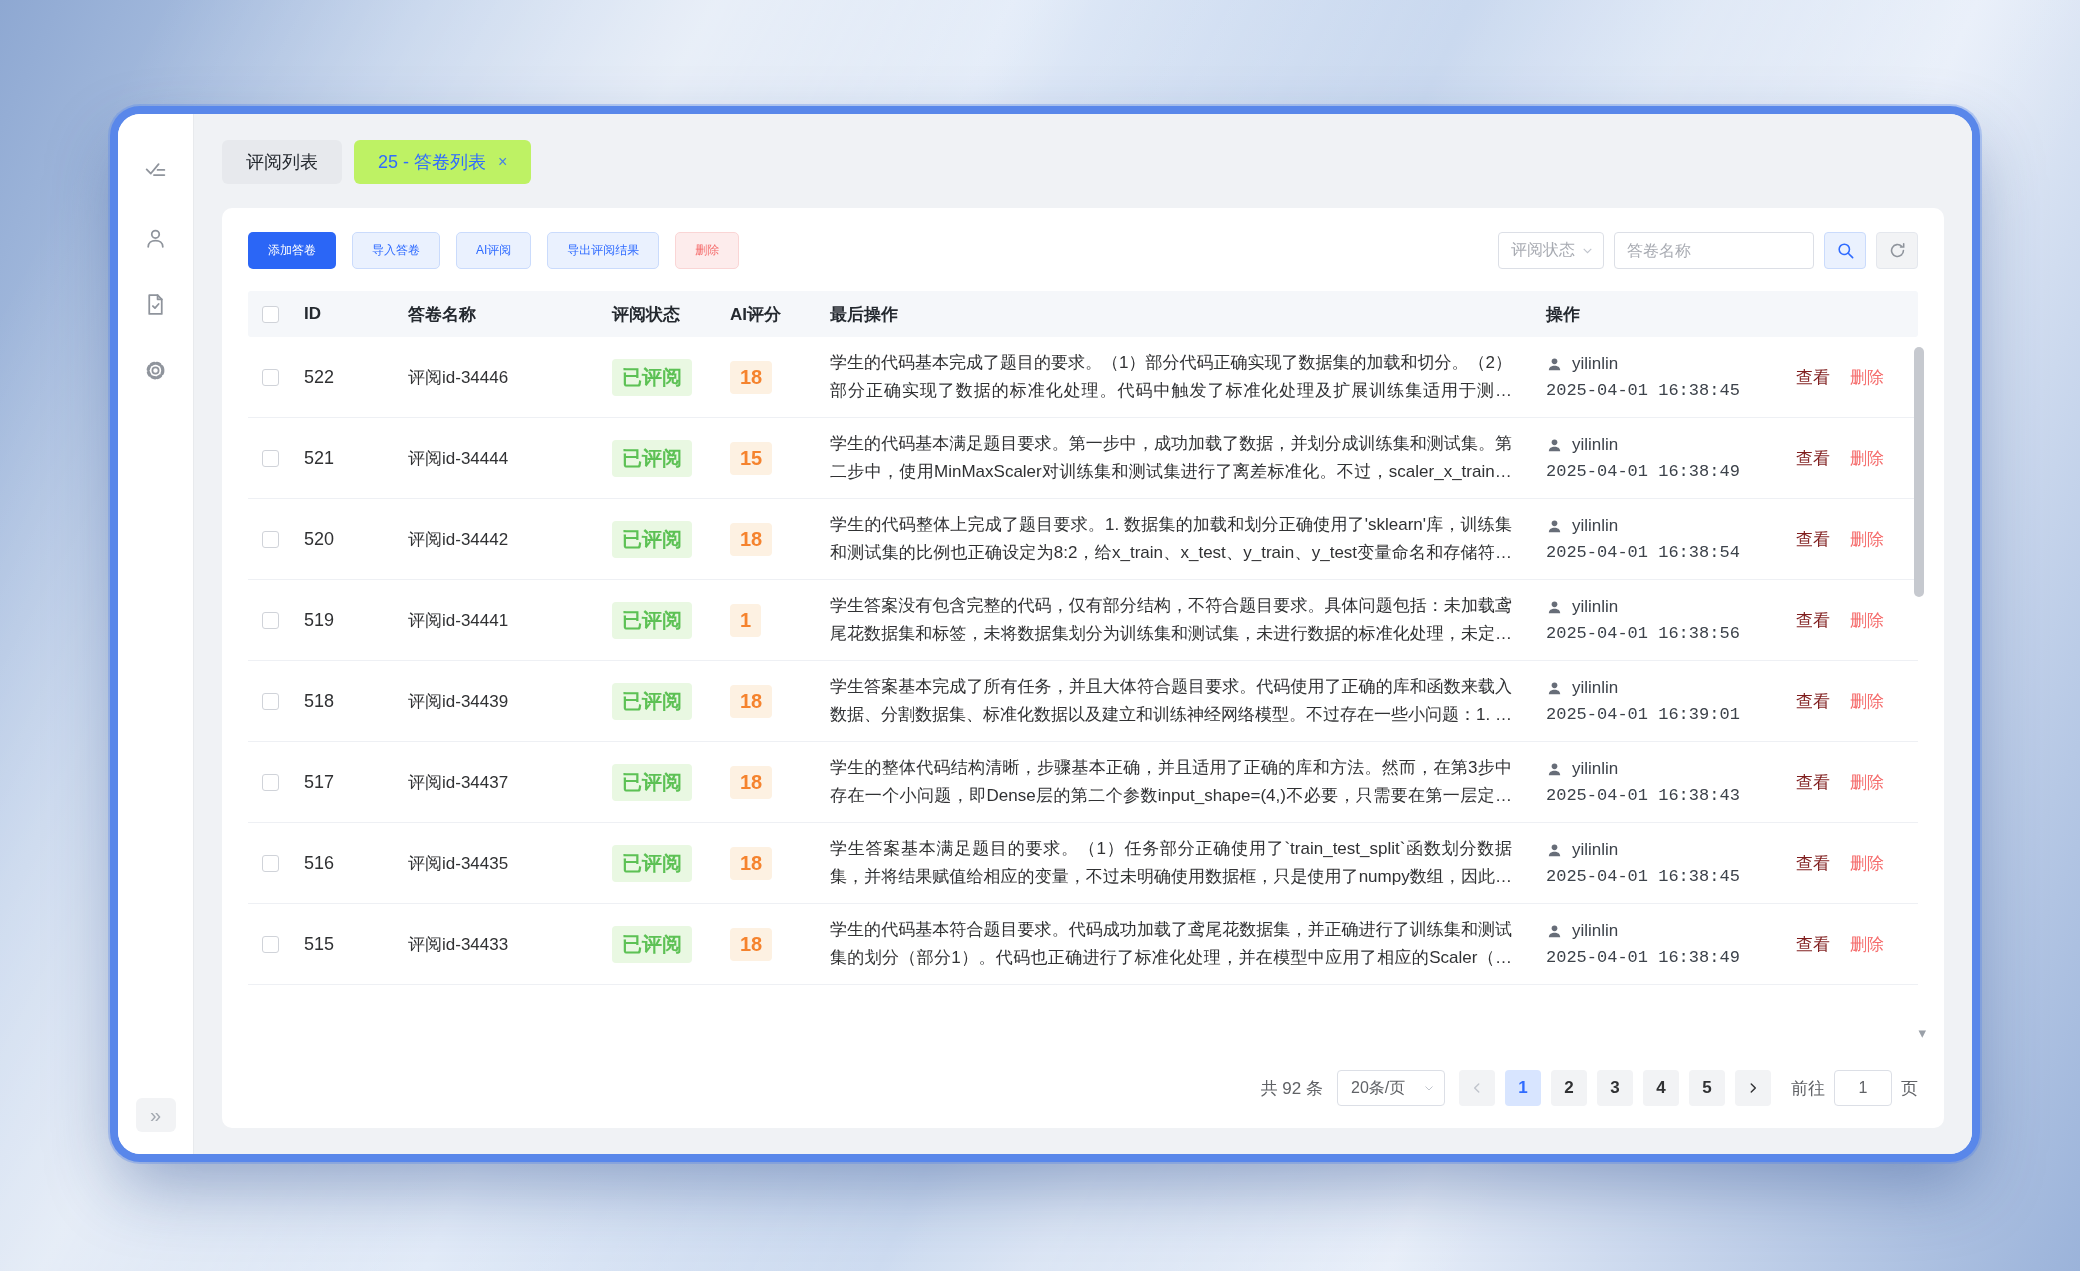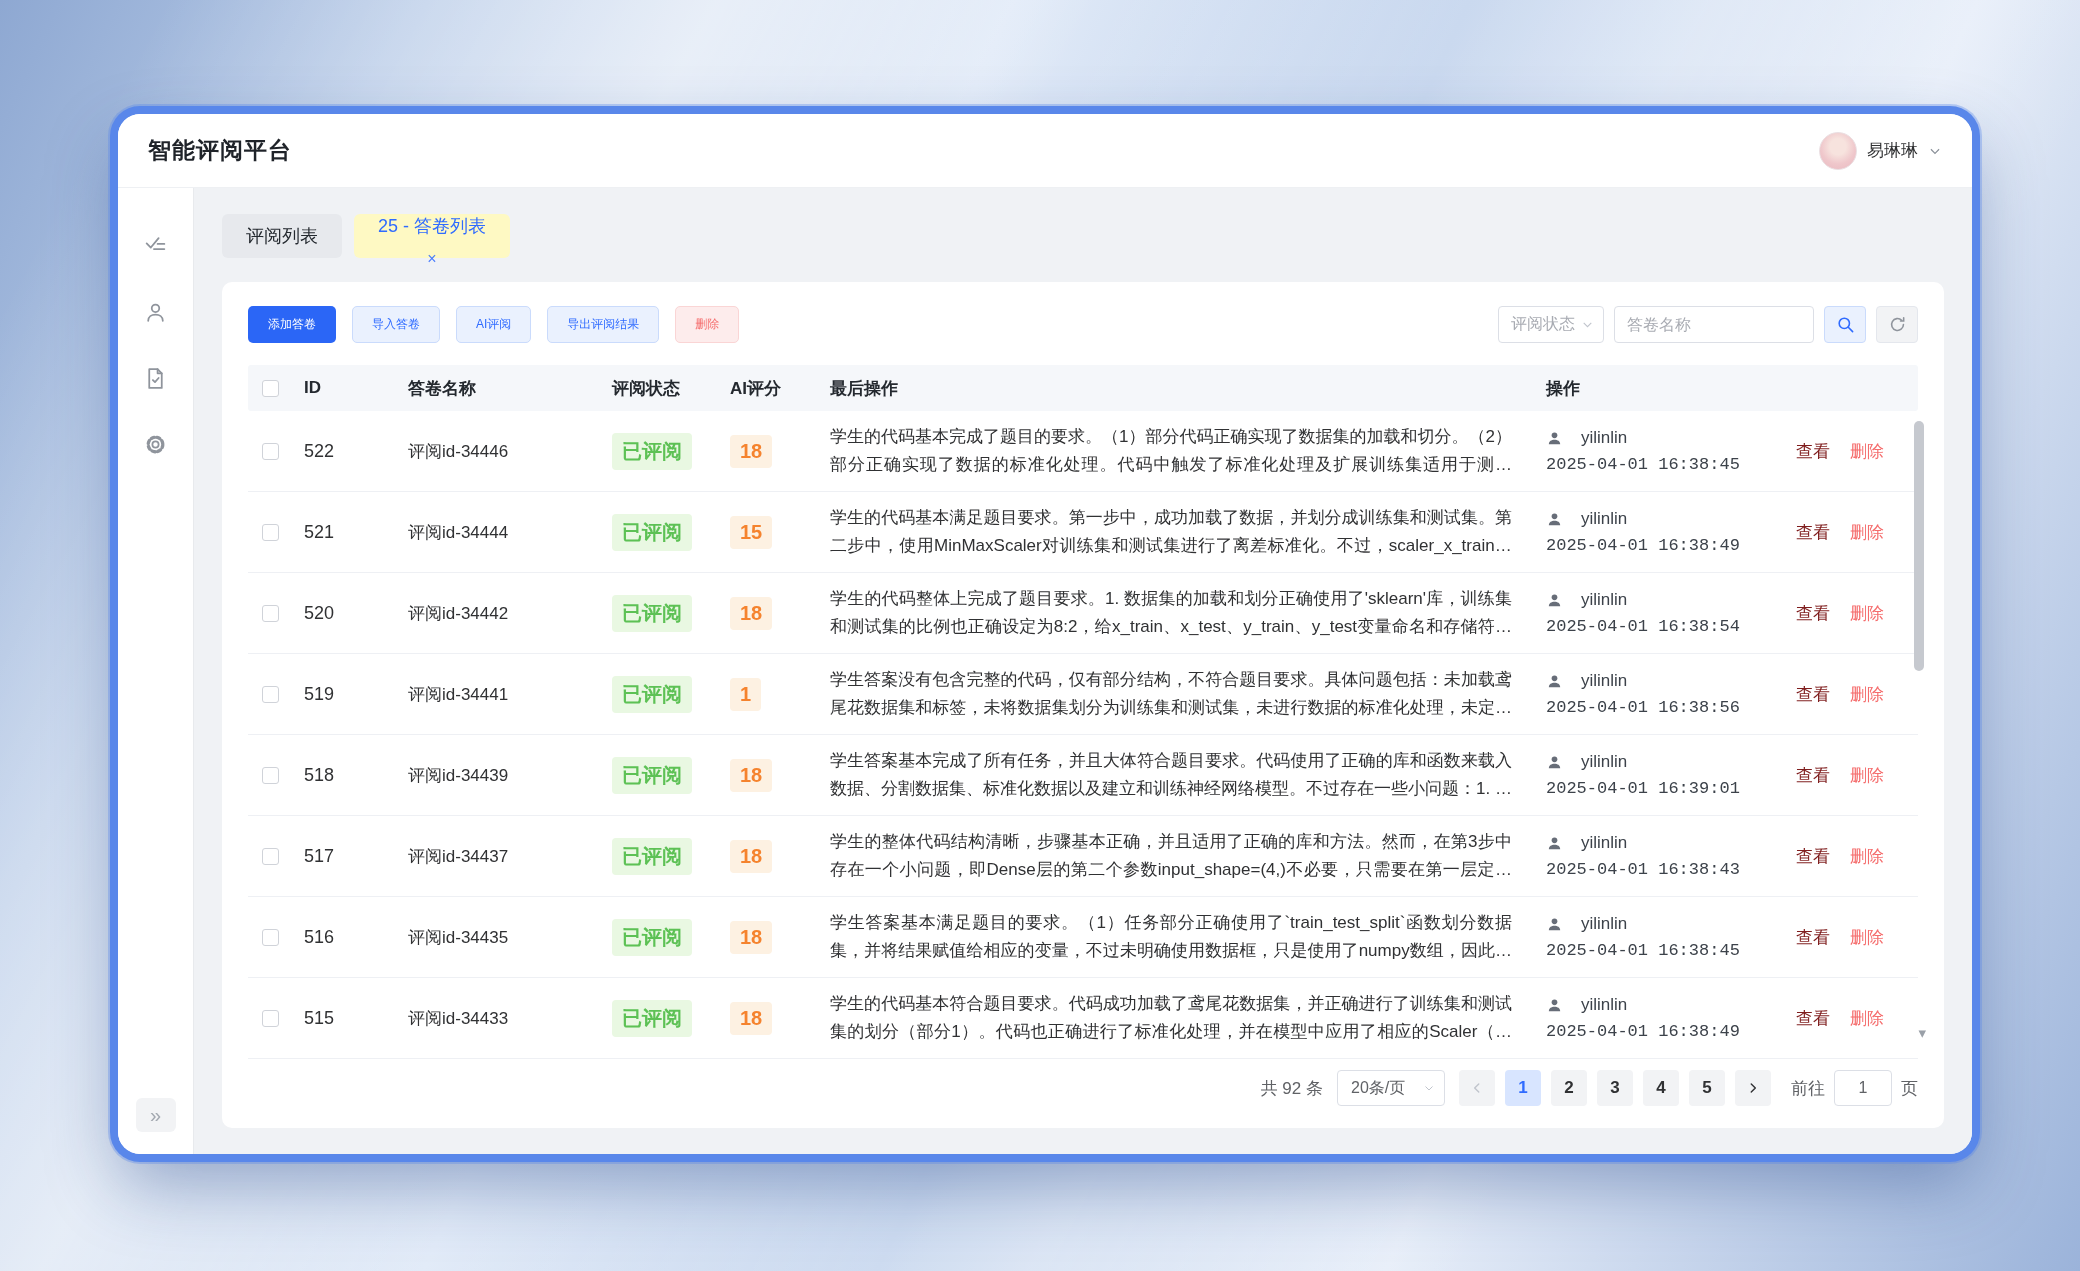--- a/index.html
+++ b/index.html
@@ -33,21 +33,21 @@
     border-radius:6px; cursor:pointer; }
   .side-item svg { width:25px; height:25px; stroke:#8f949c; fill:none; stroke-width:1.7; stroke-linecap:round; stroke-linejoin:round; }
   .collapse-btn { margin-top:auto; width:40px; height:34px; border-radius:6px; background:#f2f3f5;
     display:flex; align-items:center; justify-content:center; color:#a3a8b0; font-size:20px; cursor:pointer; }
   .main { flex:1; background:#f0f2f5; padding:26px 28px 26px; display:flex; flex-direction:column; min-width:0; }
   
   .tabs { display:flex; gap:12px; margin-bottom:24px; }
   .tab { height:44px; padding:0 24px; border-radius:6px; display:flex; align-items:center; gap:12px;
     font-size:18px; cursor:pointer; }
   .tab.inactive { background:#e7e9ed; color:#24292f; }
-  .tab.active { background:#fef9c3; color:#2f6bff;flex-direction:column; }
+  .tab.active { background:#bef264; color:#2f6bff; }
   .tab-close { font-size:16px; color:#2f6bff; opacity:.85; cursor:pointer; }
   
   .card { background:#fff; border-radius:10px; flex:1; padding:24px 26px 0; display:flex; flex-direction:column; min-height:0; }
   .toolbar { display:flex; align-items:center; gap:16px; margin-bottom:22px; }
   .btn { height:37px; padding:0 19px; border-radius:5px; font-size:12px; display:flex; align-items:center;
     cursor:pointer; border:1px solid transparent; white-space:nowrap; }
   .btn.primary { background:#2b66f6; color:#fff; }
   .btn.soft { background:#eaf1fe; color:#2f6bff; border-color:#cadbfc; }
   .btn.danger { background:#fdecec; color:#f56c6c; border-color:#fad5d5; }
   .toolbar-right { margin-left:auto; display:flex; align-items:center; gap:10px; }
@@ -70,21 +70,21 @@
   .thead { background:#f5f7fa; height:46px; border-radius:3px; font-weight:bold; font-size:17px; color:#24292f; }
   .tbody-row { min-height:81px; border-bottom:1px solid #eef0f4; font-size:17px; color:#303133; }
   .cb { width:17px; height:17px; border:1.5px solid #d0d3d9; border-radius:3px; background:#fff; margin-left:14px; cursor:pointer; }
   .cell-id { font-size:18px; }
   .badge { display:inline-block; padding:5px 10px; border-radius:4px; font-size:20px; font-weight:bold; }
   .badge.green { background:#e9f8e2; color:#5dc155; }
   .badge.orange { background:#fdf1e2; color:#f5832e; }
   .cell-comment { padding-right:34px; line-height:28px; text-align:justify;
     display:-webkit-box; -webkit-line-clamp:2; -webkit-box-orient:vertical; overflow:hidden; }
   .lastop { display:flex; flex-direction:column; gap:7px; }
-  .lastop .who { display:flex; align-items:center; gap:18px; color:#3c424a; }
+  .lastop .who { display:flex; align-items:center; gap:9px; color:#3c424a; }
   .lastop .who svg { width:17px; height:17px; fill:#676d78; }
   .lastop .when { color:#3c424a;font-family:Liberation Mono, monospace; }
   .cell-actions { display:flex; gap:20px; font-size:17px; }
   .link-view { color:#7f1d1d; cursor:pointer; }
   .link-del { color:#f56c6c; cursor:pointer; }
   .vscroll { position:absolute; top:56px; right:-6px; width:10px; height:250px; border-radius:5px; background:#c6c9cf; }
   .scroll-down-hint { position:absolute; bottom:6px; right:-8px; color:#9aa0a8; font-size:15px; }
   
   .pager { margin-top:auto; height:80px; flex:0 0 80px; display:flex; align-items:center; justify-content:flex-end;
     gap:14px; font-size:17px; color:#606266; }
@@ -101,30 +101,20 @@
   .pg-btn.active { background:#d8e5ff; color:#2f6bff; }
   .goto { display:flex; align-items:center; gap:9px; margin-left:6px; }
   .goto-input { width:58px; height:36px; border:1px solid #dcdfe6; border-radius:4px; text-align:center;
     font-size:16px; color:#606266; outline:none; font-family:inherit; background:#fff; }
 </style>
 </head>
 <body>
 
 <div class="window">
 
-  <div class="hdr">
-    <div class="hdr-title">智能评阅平台</div>
-    <div class="userbox">
-      <div class="avatar"></div>
-      <div class="username">易琳琳</div>
-      <svg class="chev" viewBox="0 0 24 24">
-          <path d="M5 9l7 7 7-7"></path>
-        </svg>
-    </div>
-  </div>
 
   <div class="bodyrow">
 
     <div class="sidebar">
       <div class="side-item">
         <svg viewBox="0 0 24 24">
             <path d="M3.5 9l4 4L15 4"></path>
             <path d="M14 9.5h6.5"></path>
             <path d="M10.5 14.5h10"></path>
           </svg>

